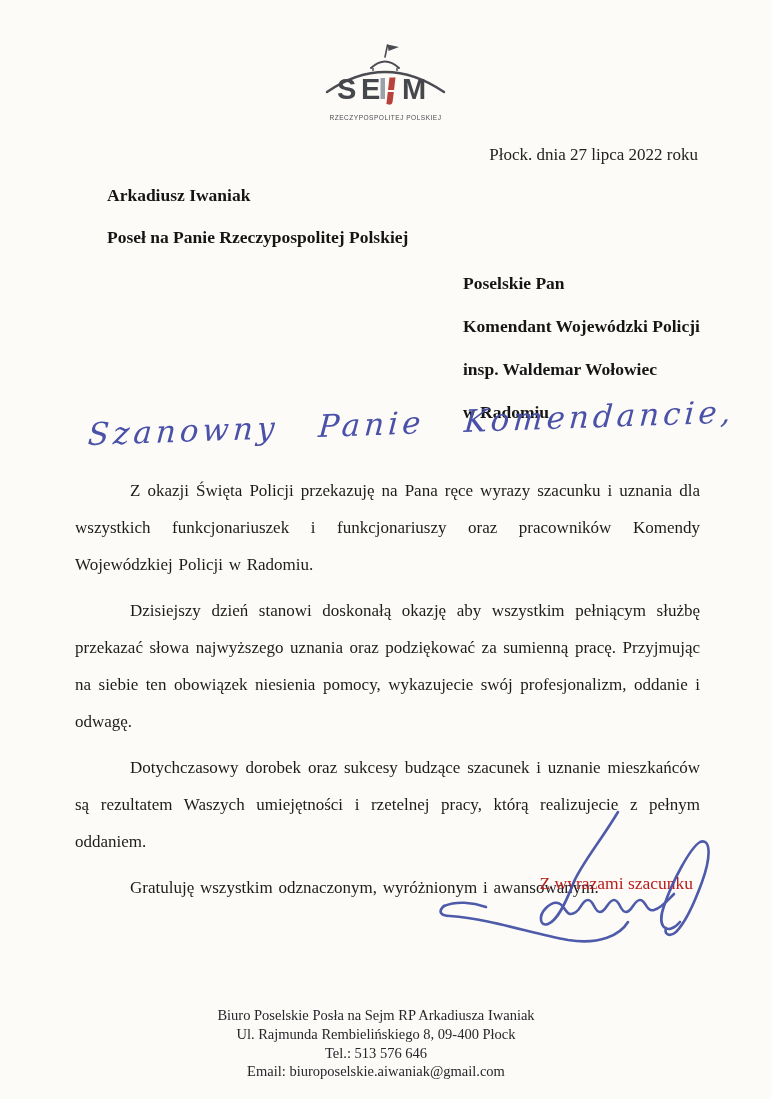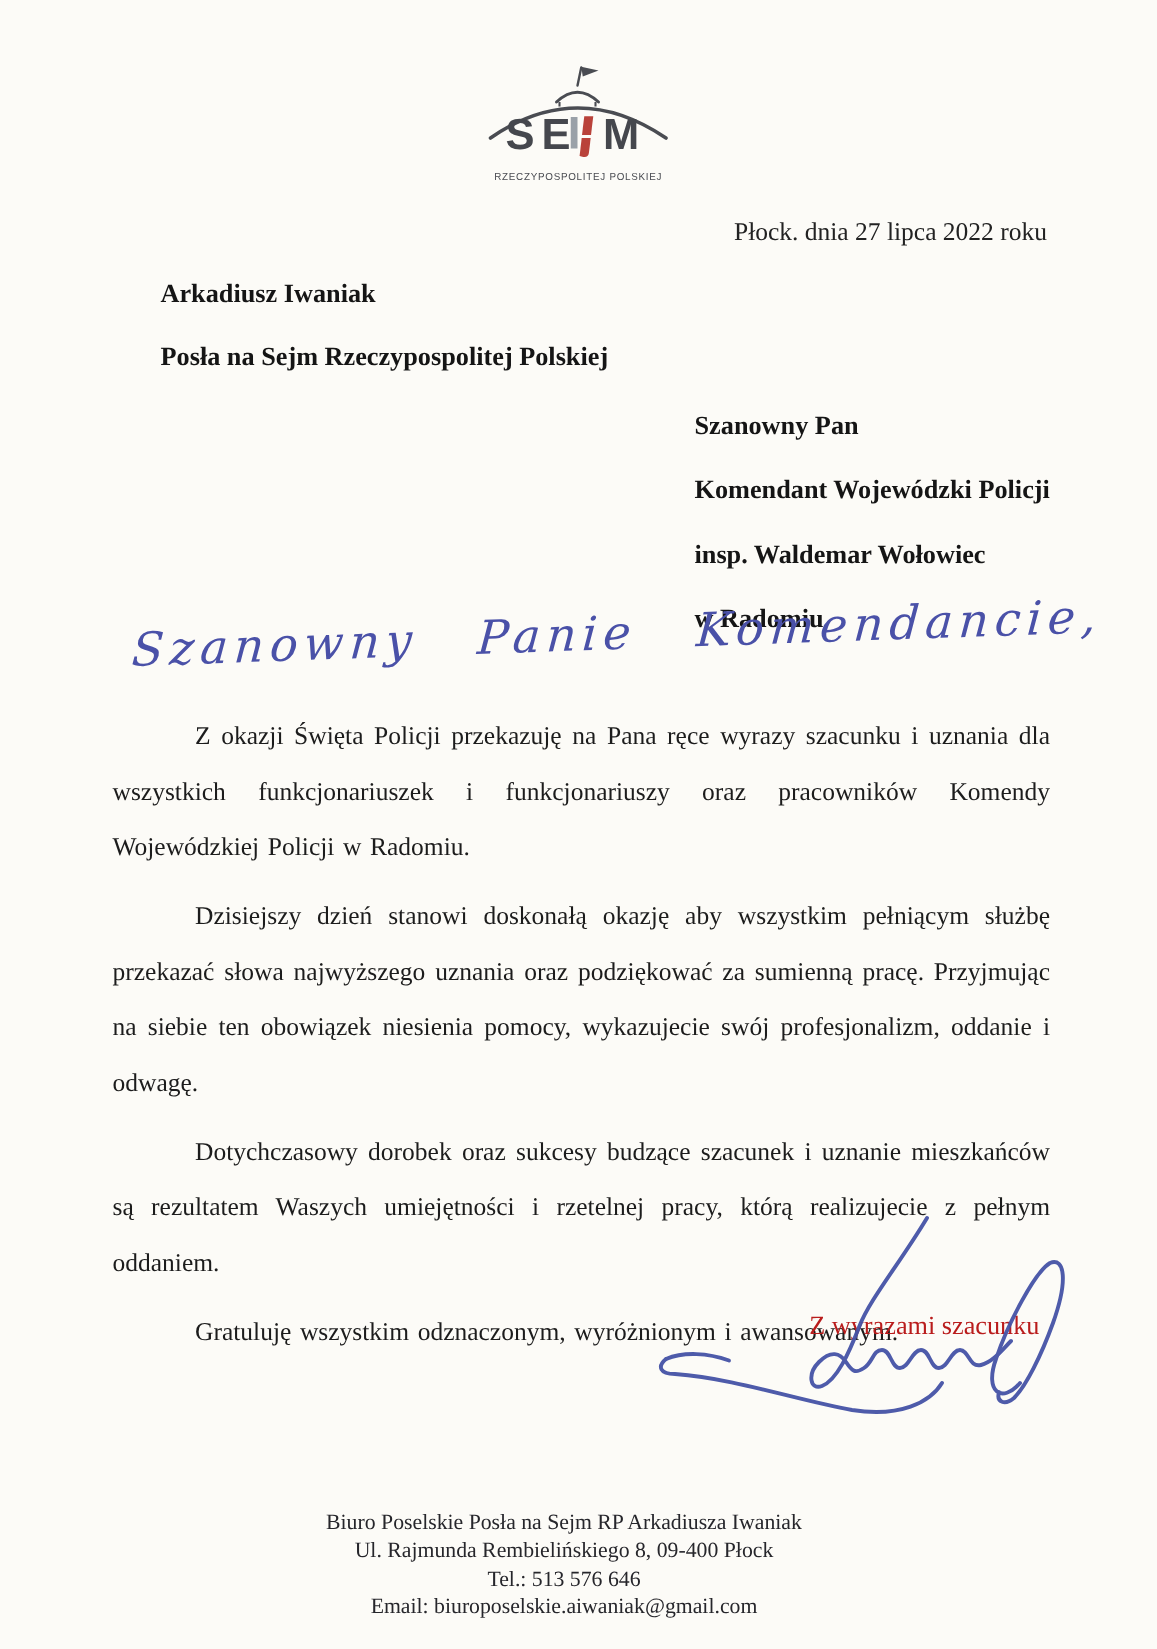--- a/index.html
+++ b/index.html
@@ -98,25 +98,25 @@
     </g>
 
     <text x="62.5" y="80" text-anchor="middle" font-family="Liberation Sans, sans-serif" font-size="6.8" letter-spacing="0.5" fill="#4a4c52" textLength="112" lengthAdjust="spacingAndGlyphs">RZECZYPOSPOLITEJ POLSKIEJ</text>
   </svg>
 </div>
 
 <div class="abs date-line">Płock. dnia 27 lipca 2022 roku</div>
 
 <div class="abs sender">
   <div class="line">Arkadiusz Iwaniak</div>
-  <div class="line">Posła na Sejm Rzeczypospolitej Polskiej</div>
+  <div class="line">Poseł na Panie Rzeczypospolitej Polskiej</div>
 </div>
 
 <div class="abs recipient">
-  <div class="line">Szanowny Pan</div>
+  <div class="line">Poselskie Pan</div>
   <div class="line">Komendant Wojewódzki Policji</div>
   <div class="line">insp. Waldemar Wołowiec</div>
   <div class="line">w Radomiu</div>
 </div>
 
 <div class="abs greeting">Szanowny Panie Komendancie,</div>
 
 <div class="abs body-text">
   <p>Z okazji Święta Policji przekazuję na Pana ręce wyrazy szacunku i uznania dla wszystkich funkcjonariuszek i funkcjonariuszy oraz pracowników Komendy Wojewódzkiej Policji w Radomiu.</p>
   <p>Dzisiejszy dzień stanowi doskonałą okazję aby wszystkim pełniącym służbę przekazać słowa najwyższego uznania oraz podziękować za sumienną pracę. Przyjmując na siebie ten obowiązek niesienia pomocy, wykazujecie swój profesjonalizm, oddanie i odwagę.</p>

